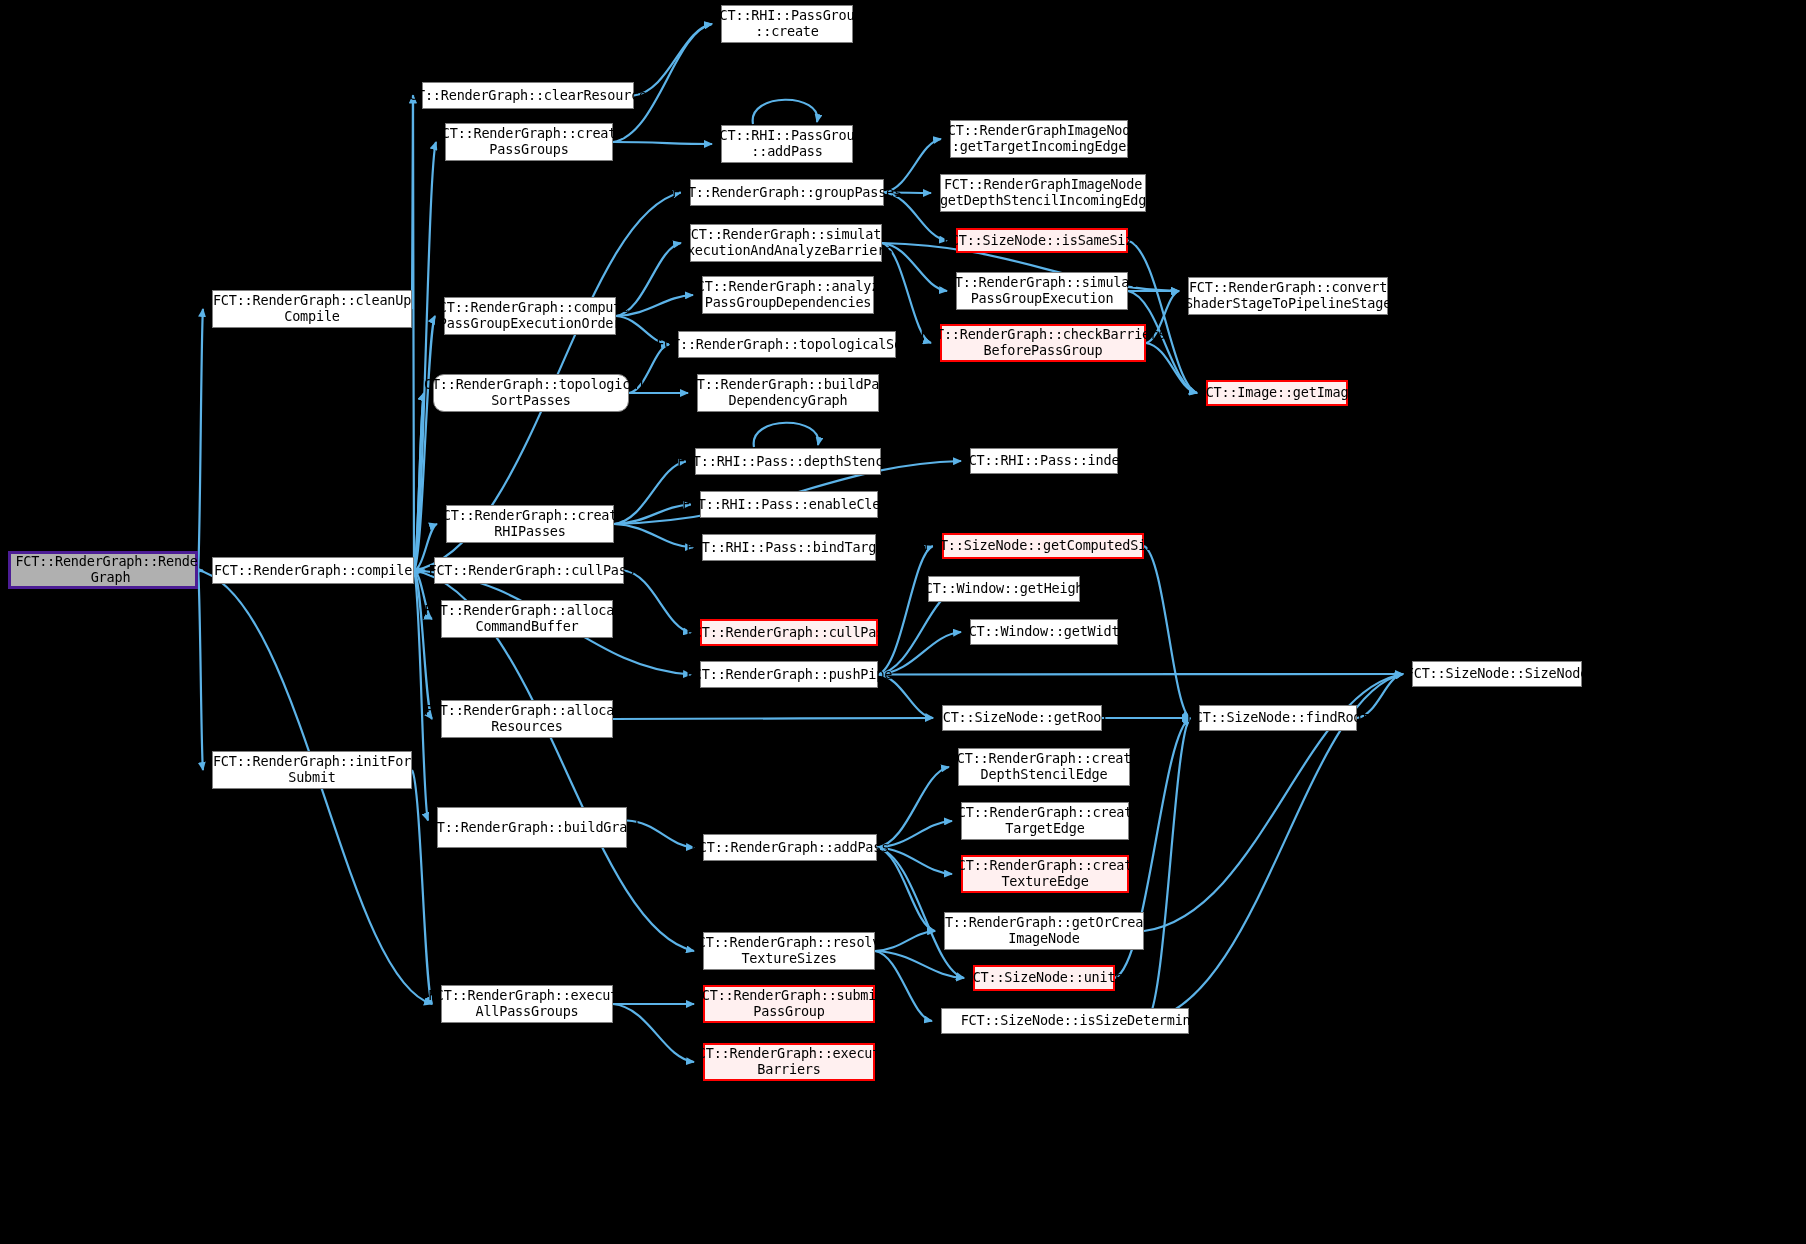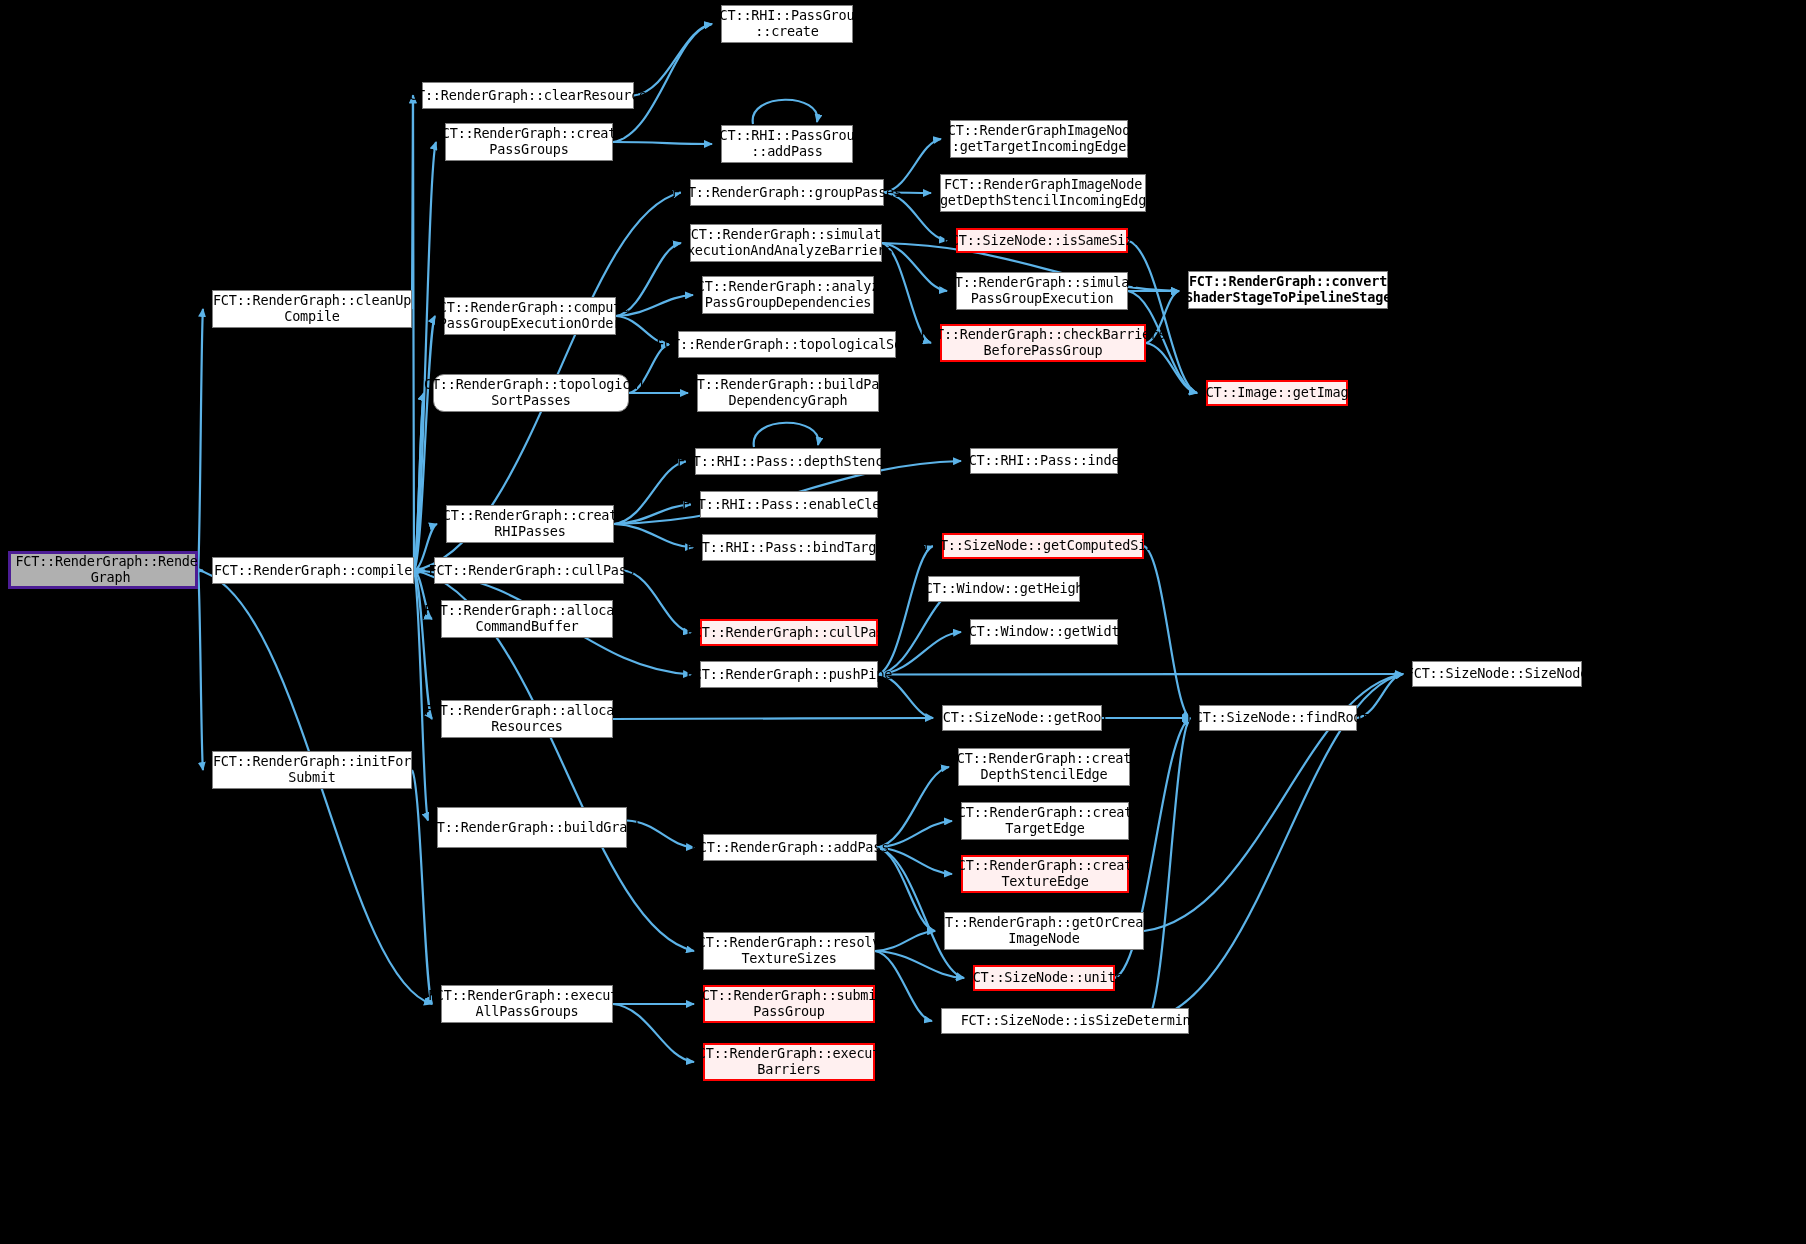--- a/index.html
+++ b/index.html
@@ -188,19 +188,19 @@
       <div class="node" style="left: 958px; top: 748px; width: 172px; height: 38px;"><span>FCT::RenderGraph::create
 DepthStencilEdge</span></div>
       <div class="node" style="left: 961px; top: 802px; width: 168px; height: 38px;"><span>FCT::RenderGraph::create
 TargetEdge</span></div>
       <div class="node hl" style="left: 961px; top: 855px; width: 168px; height: 38px;"><span>FCT::RenderGraph::create
 TextureEdge</span></div>
       <div class="node" style="left: 944px; top: 912px; width: 200px; height: 38px;"><span>FCT::RenderGraph::getOrCreate
 ImageNode</span></div>
       <div class="node hl" style="left: 973px; top: 965px; width: 142px; height: 26px;"><span>FCT::SizeNode::unite</span></div>
       <div class="node" style="left: 941px; top: 1008px; width: 248px; height: 26px; padding-left: 40px;"><span>FCT::SizeNode::isSizeDetermined</span></div>
-      <div class="node" style="left: 1188px; top: 271px; width: 200px; height: 38px; font-weight: bold;"><span>FCT::RenderGraph::convert
+      <div class="node" style="left: 1188px; top: 277px; width: 200px; height: 38px;"><span>FCT::RenderGraph::convert
 ShaderStageToPipelineStage</span></div>
       <div class="node hl" style="left: 1206px; top: 380px; width: 142px; height: 26px;"><span>FCT::Image::getImage</span></div>
       <div class="node" style="left: 1199px; top: 705px; width: 158px; height: 26px;"><span>FCT::SizeNode::findRoot</span></div>
       <div class="node" style="left: 1412px; top: 661px; width: 170px; height: 26px;"><span>FCT::SizeNode::SizeNode</span></div>
     </div>
 </div>
 
 </body></html>

